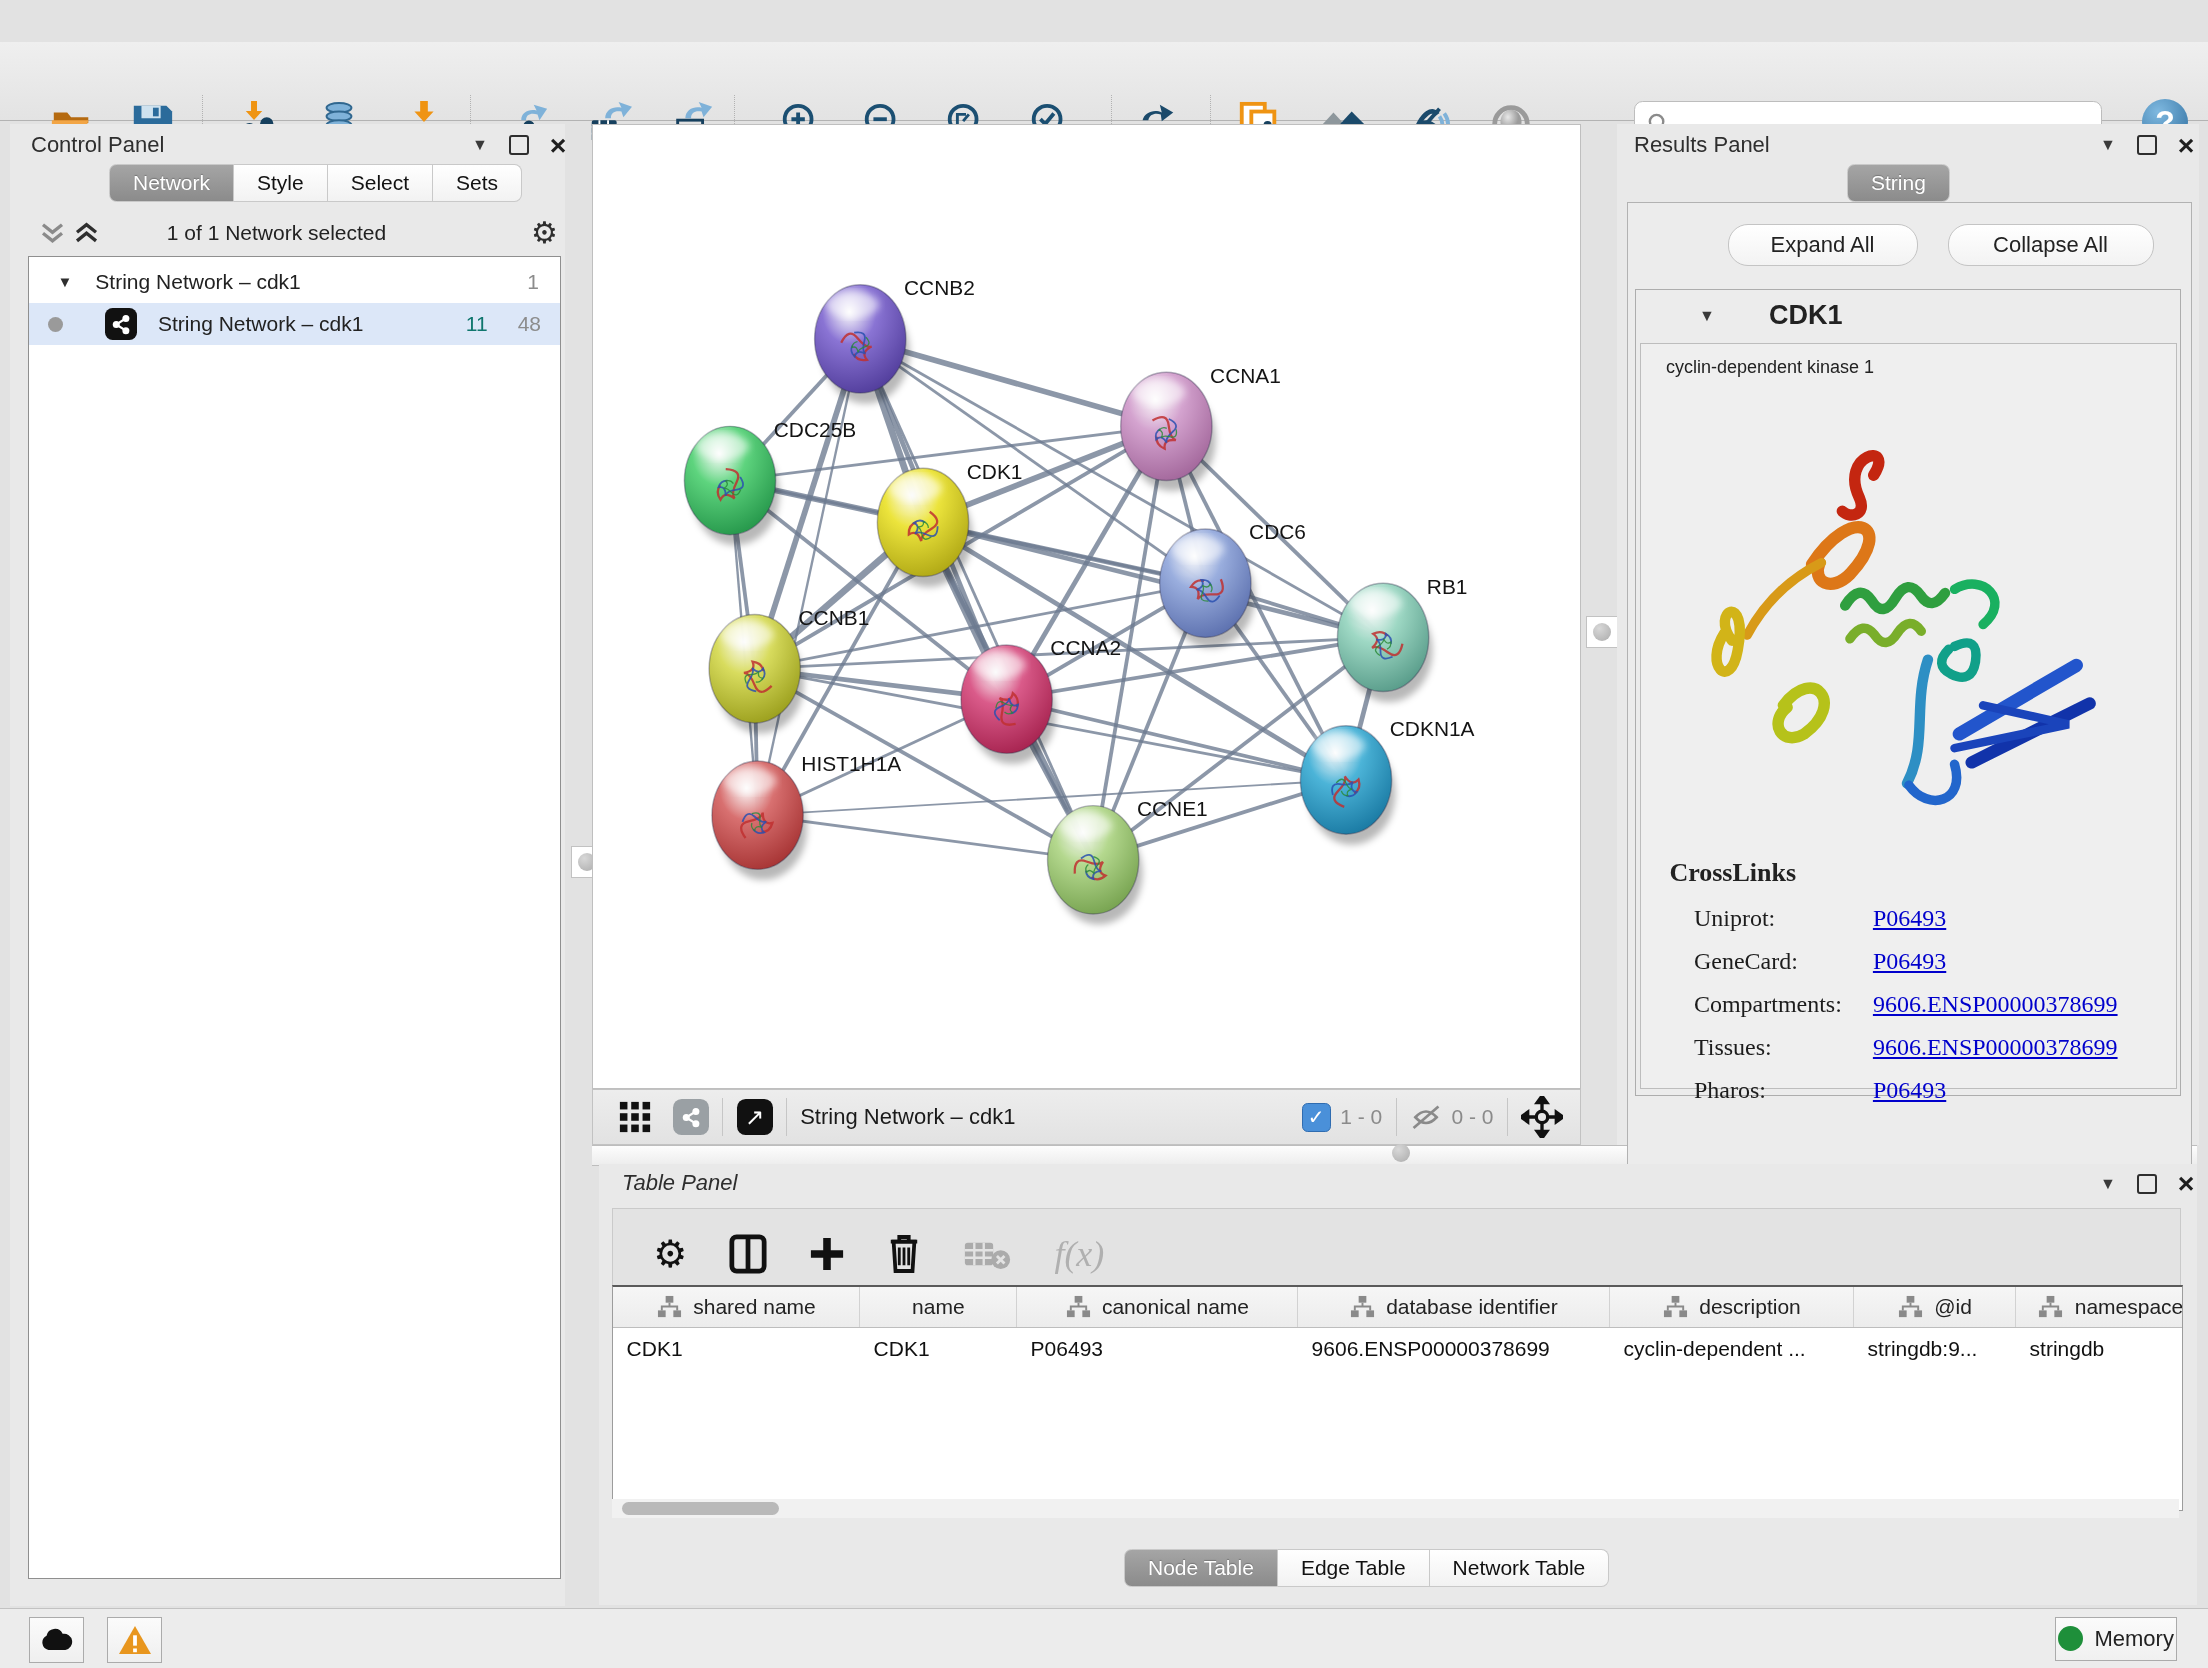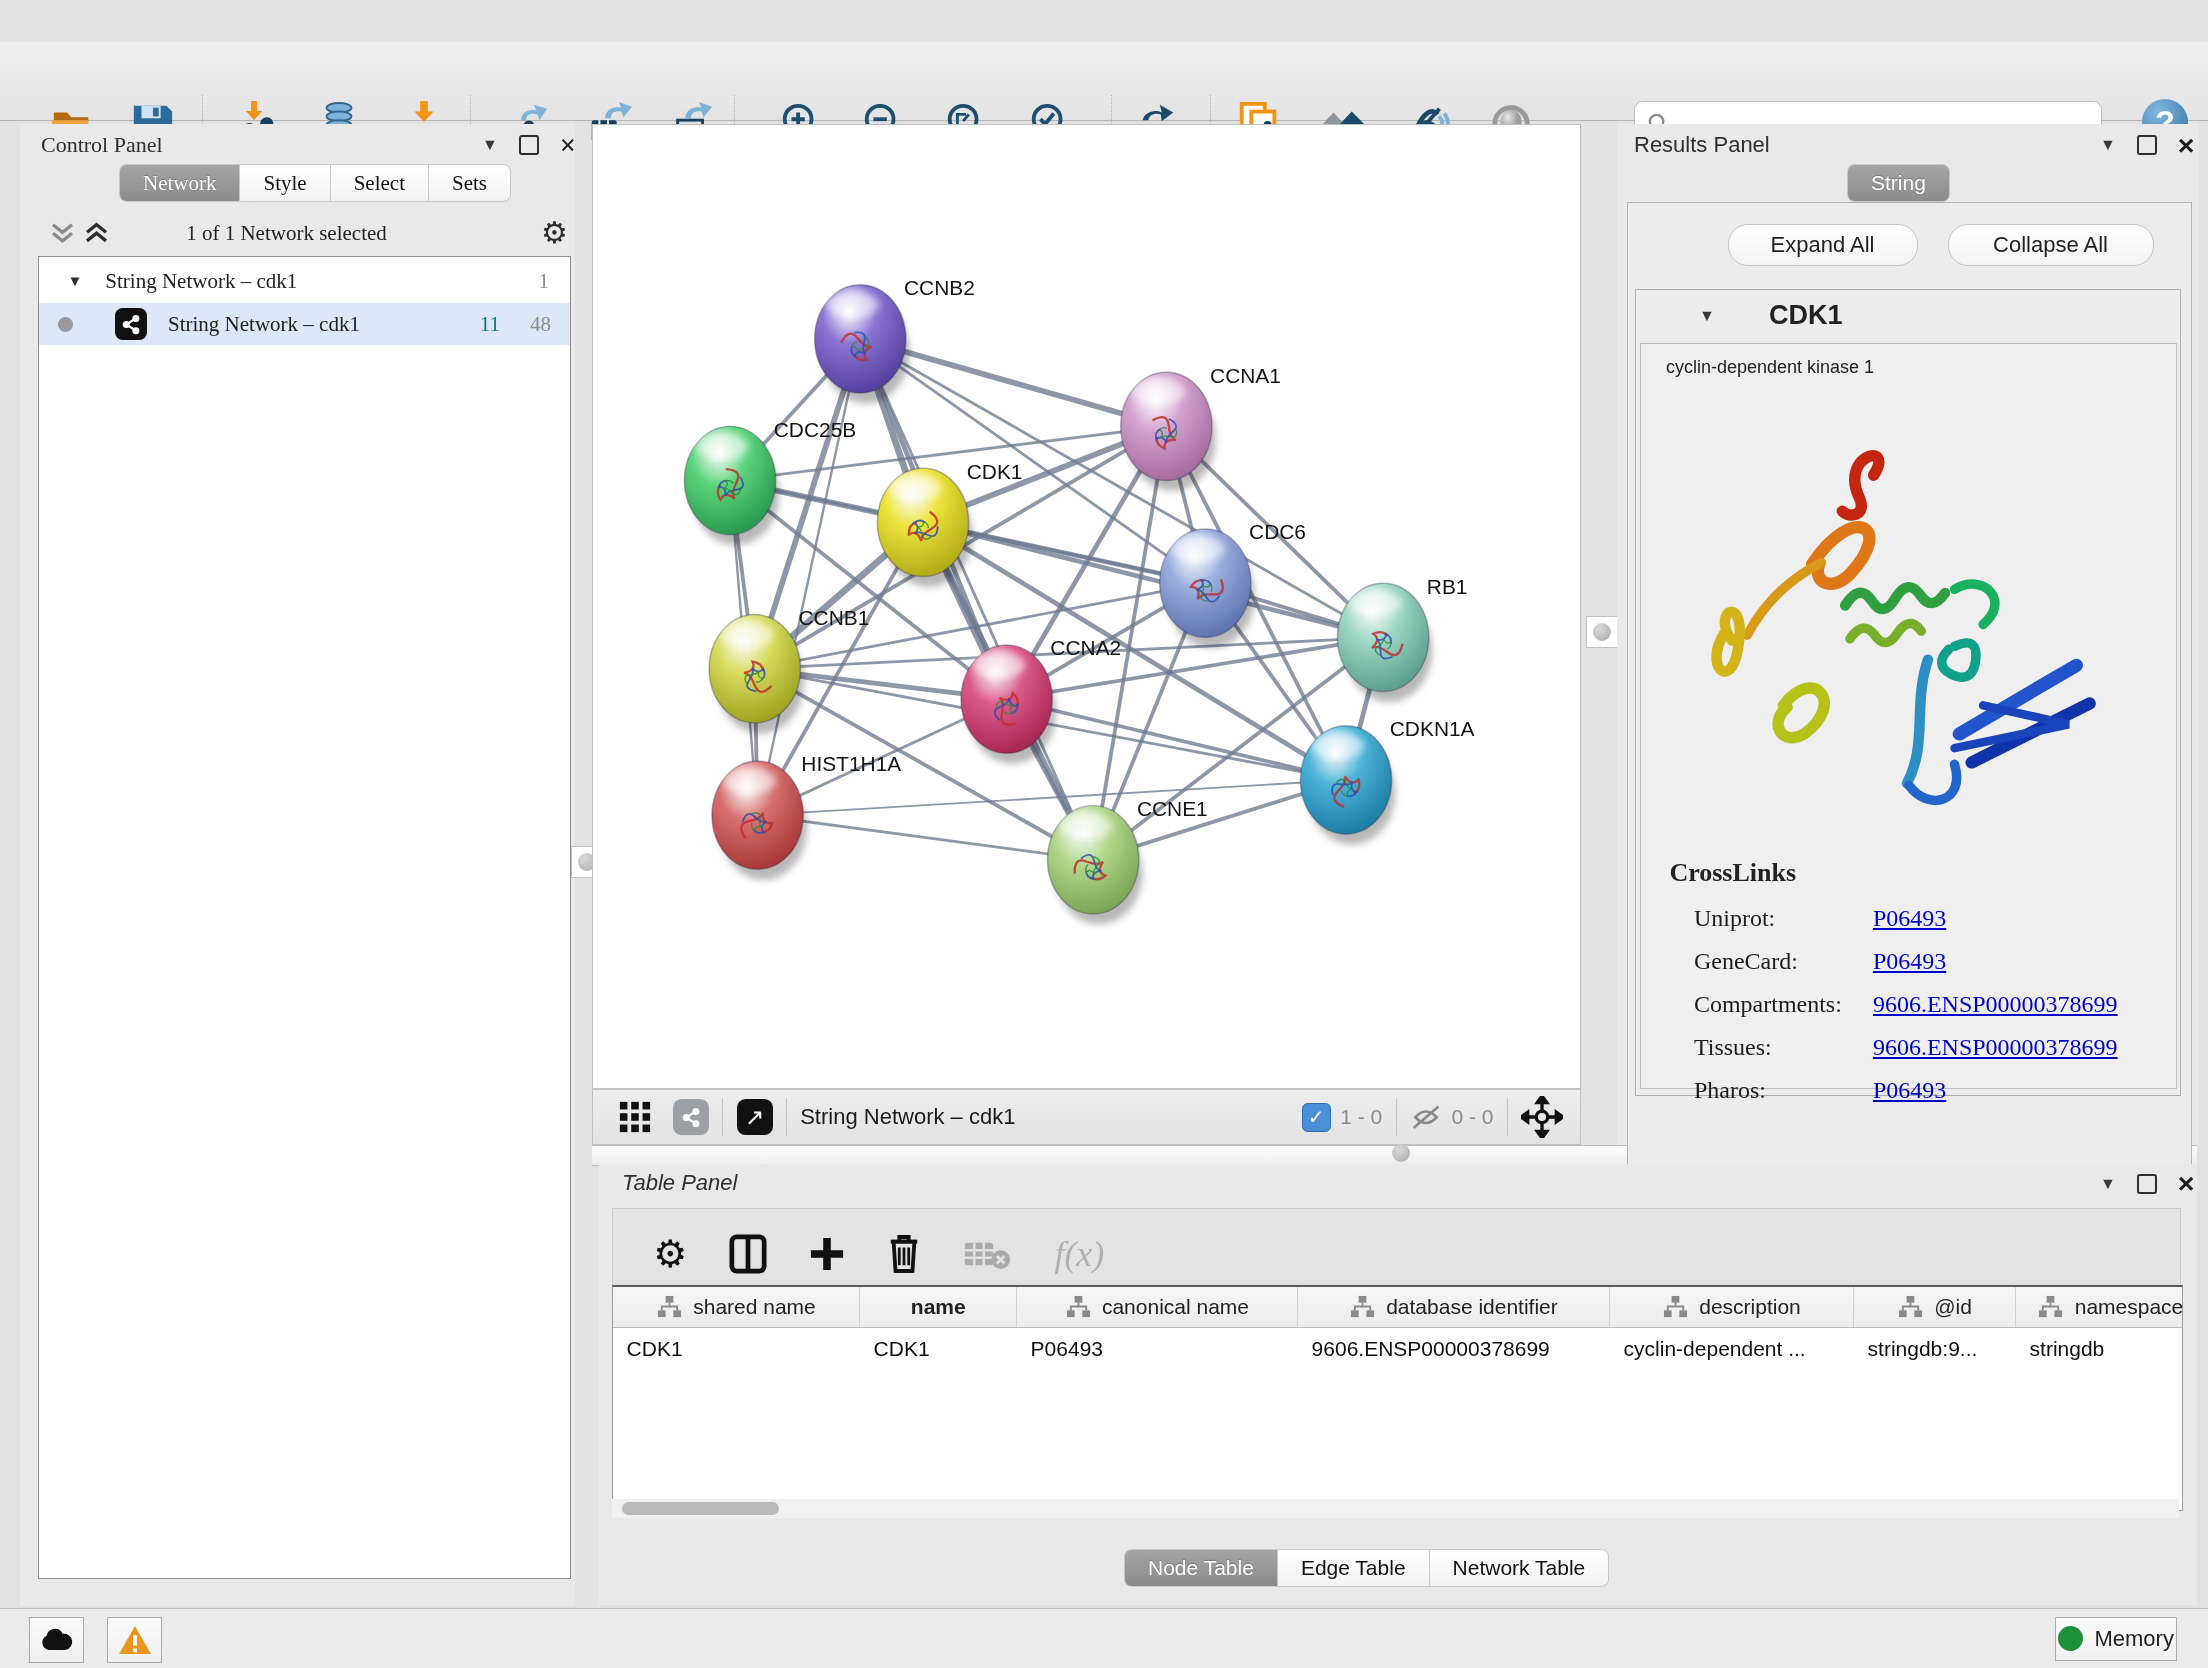--- a/index.html
+++ b/index.html
@@ -30,21 +30,21 @@
   .maxbox{width:16px;height:16px;border:2.4px solid #2e2e2e;border-radius:2.9px;}
   .closex{font-size:28.5px;font-weight:bold;color:#1e1e1e;line-height:19px;}
   .seg{display:flex;}
   .seg .sbtn{height:36px;display:flex;align-items:center;justify-content:center;padding:0 23px;
      background:linear-gradient(#ffffff,#f2f2f2);border:1px solid #c9c9c9;border-left:none;
      font-size:21px;color:#111;}
   .seg .sbtn:first-child{border-left:1px solid #c9c9c9;border-radius:7.6px 0 0 7.6px;}
   .seg .sbtn:last-child{border-radius:0 7.6px 7.6px 0;}
   .seg .sel{background:linear-gradient(#a5a5a5,#8b8b8b);color:#fff;text-shadow:0 -1px 1px rgba(0,0,0,.25);}
   
-  #control-panel{left:20px;top:124px;width:555px;height:1482px;background:#e9e9e9;font-family:Liberation Serif, serif;}
+  #control-panel{left:10px;top:124px;width:555px;height:1482px;background:#e9e9e9;}
   #cp-listbox{position:absolute;left:18px;top:132px;width:531px;height:1321px;background:#fff;border:1.4px solid #8f8f8f;}
   .cp-row{position:absolute;left:0;width:100%;height:42px;display:flex;align-items:center;font-size:21px;}
   #cp-netrow{background:#dce7f8;}
   .appicon{width:32px;height:32px;border-radius:7.6px;background:#111;display:flex;align-items:center;justify-content:center;}
   
   #net-canvas{left:592px;top:124px;width:989px;height:965px;background:#ffffff;border:1px solid #bfbfbf;box-sizing:border-box;}
   #net-toolbar{left:592px;top:1089px;width:989px;height:56px;background:linear-gradient(#ededed,#e2e2e2);
     border:1px solid #c2c2c2;box-sizing:border-box;display:flex;align-items:center;}
   .ntsep{height:38px;border-left:1px solid #c6c6c6;margin:0 13.3px;}
   .blackbox{width:36px;height:36px;border-radius:8.6px;background:#111;color:#fff;display:flex;align-items:center;justify-content:center;font-size:23px;}
@@ -654,21 +654,21 @@
             <svg width="25" height="25" viewBox="0 0 26 26">
               <g fill="#8a8a8a">
                 <rect x="9" y="1" width="8" height="7"></rect>
                 <rect x="1" y="16" width="8" height="7"></rect>
                 <rect x="17" y="16" width="8" height="7"></rect>
                 <path d="M13 8v4M5 16v-4h16v4" stroke="#8a8a8a" stroke-width="2" fill="none"></path>
               </g>
             </svg>
             <span>shared name</span>
           </div>
-          <div class="th" style="width: 157px; font-weight: bold;">
+          <div class="th" style="width: 157px;">
             <span>name</span>
           </div>
           <div class="th" style="width: 281px;">
             <svg width="25" height="25" viewBox="0 0 26 26">
               <g fill="#8a8a8a">
                 <rect x="9" y="1" width="8" height="7"></rect>
                 <rect x="1" y="16" width="8" height="7"></rect>
                 <rect x="17" y="16" width="8" height="7"></rect>
                 <path d="M13 8v4M5 16v-4h16v4" stroke="#8a8a8a" stroke-width="2" fill="none"></path>
               </g>

